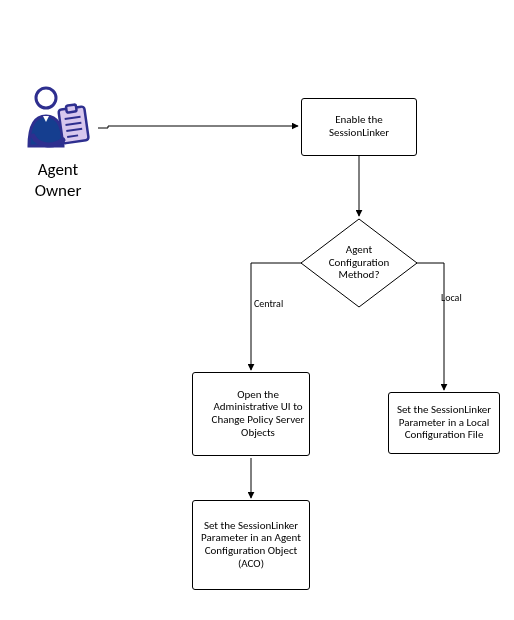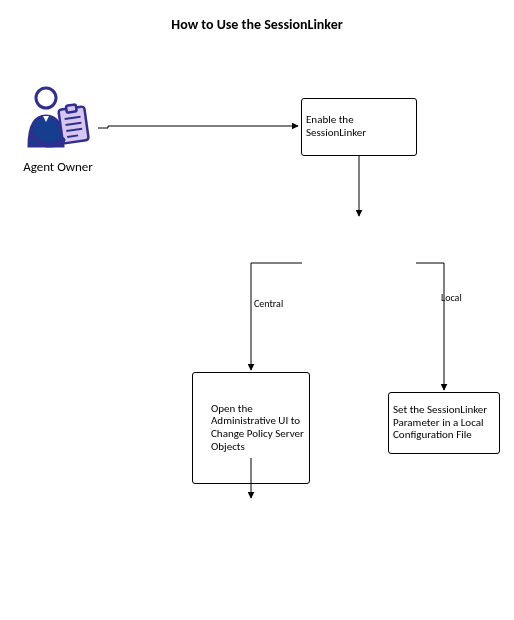--- a/index.html
+++ b/index.html
@@ -29,31 +29,31 @@
   .actor {
     position: absolute;
     left: 18px;
     top: 86px;
     width: 80px;
     text-align: center;
   }
   .actor-label {
     display: block;
     margin-top: 4px;
-    font-size: 13px;
+    font-size: 17px;
   }
   .box {
     position: absolute;
     border: 1px solid #000;
     border-radius: 3px;
     background: #ffffff;
     display: flex;
     align-items: center;
     justify-content: center;
-    text-align: left;
+    text-align: center;
     padding: 4px;
     box-sizing: border-box;
     font-size: 11px;
     line-height: 1.15;
   }
   .diamond-wrap {
     position: absolute;
   }
   .diamond-label {
     position: absolute;
@@ -74,21 +74,20 @@
     left: 0; top: 0;
     width: 514px; height: 620px;
     pointer-events: none;
   }
 </style>
 </head>
 <body>
 
 <div class="stage">
 
-  <div class="title">How to Use the SessionLinker</div>
 
   <div class="actor">
     <svg width="70" height="66" viewBox="0 0 70 66">
 
       <circle cx="23" cy="12" r="10" fill="none" stroke="#2e2f8f" stroke-width="3"></circle>
 
       <path d="M6 60 C6 38 13 30 23 30 C33 30 40 38 40 60 Z" fill="#153e8f" stroke="#2e2f8f" stroke-width="3"></path>
 
       <path d="M20 30 L23 36 L26 30" fill="#ffffff"></path>
 
@@ -101,26 +100,33 @@
         <line x1="43" y1="50" x2="54" y2="50" stroke="#2e2f8f" stroke-width="2"></line>
       </g>
 
       <path d="M10 50 C 15 60, 30 62, 40 54" fill="none" stroke="#2e2f8f" stroke-width="5" stroke-linecap="round"></path>
     </svg>
     <span class="actor-label">Agent Owner</span>
   </div>
 
   <div class="box" style="left:301px; top:98px; width:116px; height:58px;">Enable the SessionLinker</div>
 
+  <div class="diamond-wrap" style="left:300px; top:218px; width:118px; height:90px;">
+    <svg width="118" height="90" viewBox="0 0 118 90">
+      <polygon points="59,1 117,45 59,89 1,45" fill="#ffffff" stroke="#000000" stroke-width="1"></polygon>
+    </svg>
+    <div class="diamond-label">Agent Configuration Method?</div>
+  </div>
 
   <div class="edge-label" style="left:254px; top:297px;">Central</div>
   <div class="edge-label" style="left:441px; top:291px;">Local</div>
 
-  <div class="box" style="left:192px; top:372px; width:118px; height:112px;padding-left:18px;">Open the Administrative UI to Change Policy Server Objects</div>
+  <div class="box" style="left:192px; top:372px; width:118px; height:84px;padding-left:18px;">Open the Administrative UI to Change Policy Server Objects</div>
 
+  <div class="box" style="left:192px; top:500px; width:118px; height:90px;">Set the SessionLinker Parameter in an Agent Configuration Object (ACO)</div>
 
   <div class="box" style="left:388px; top:392px; width:112px; height:62px;">Set the SessionLinker Parameter in a Local Configuration File</div>
 
   <svg class="connectors">
     <defs>
       <marker id="arrow" viewBox="0 0 10 10" refX="9" refY="5" markerWidth="7" markerHeight="7" orient="auto-start-reverse">
         <path d="M 0 0 L 10 5 L 0 10 Z" fill="#000"></path>
       </marker>
     </defs>
 

